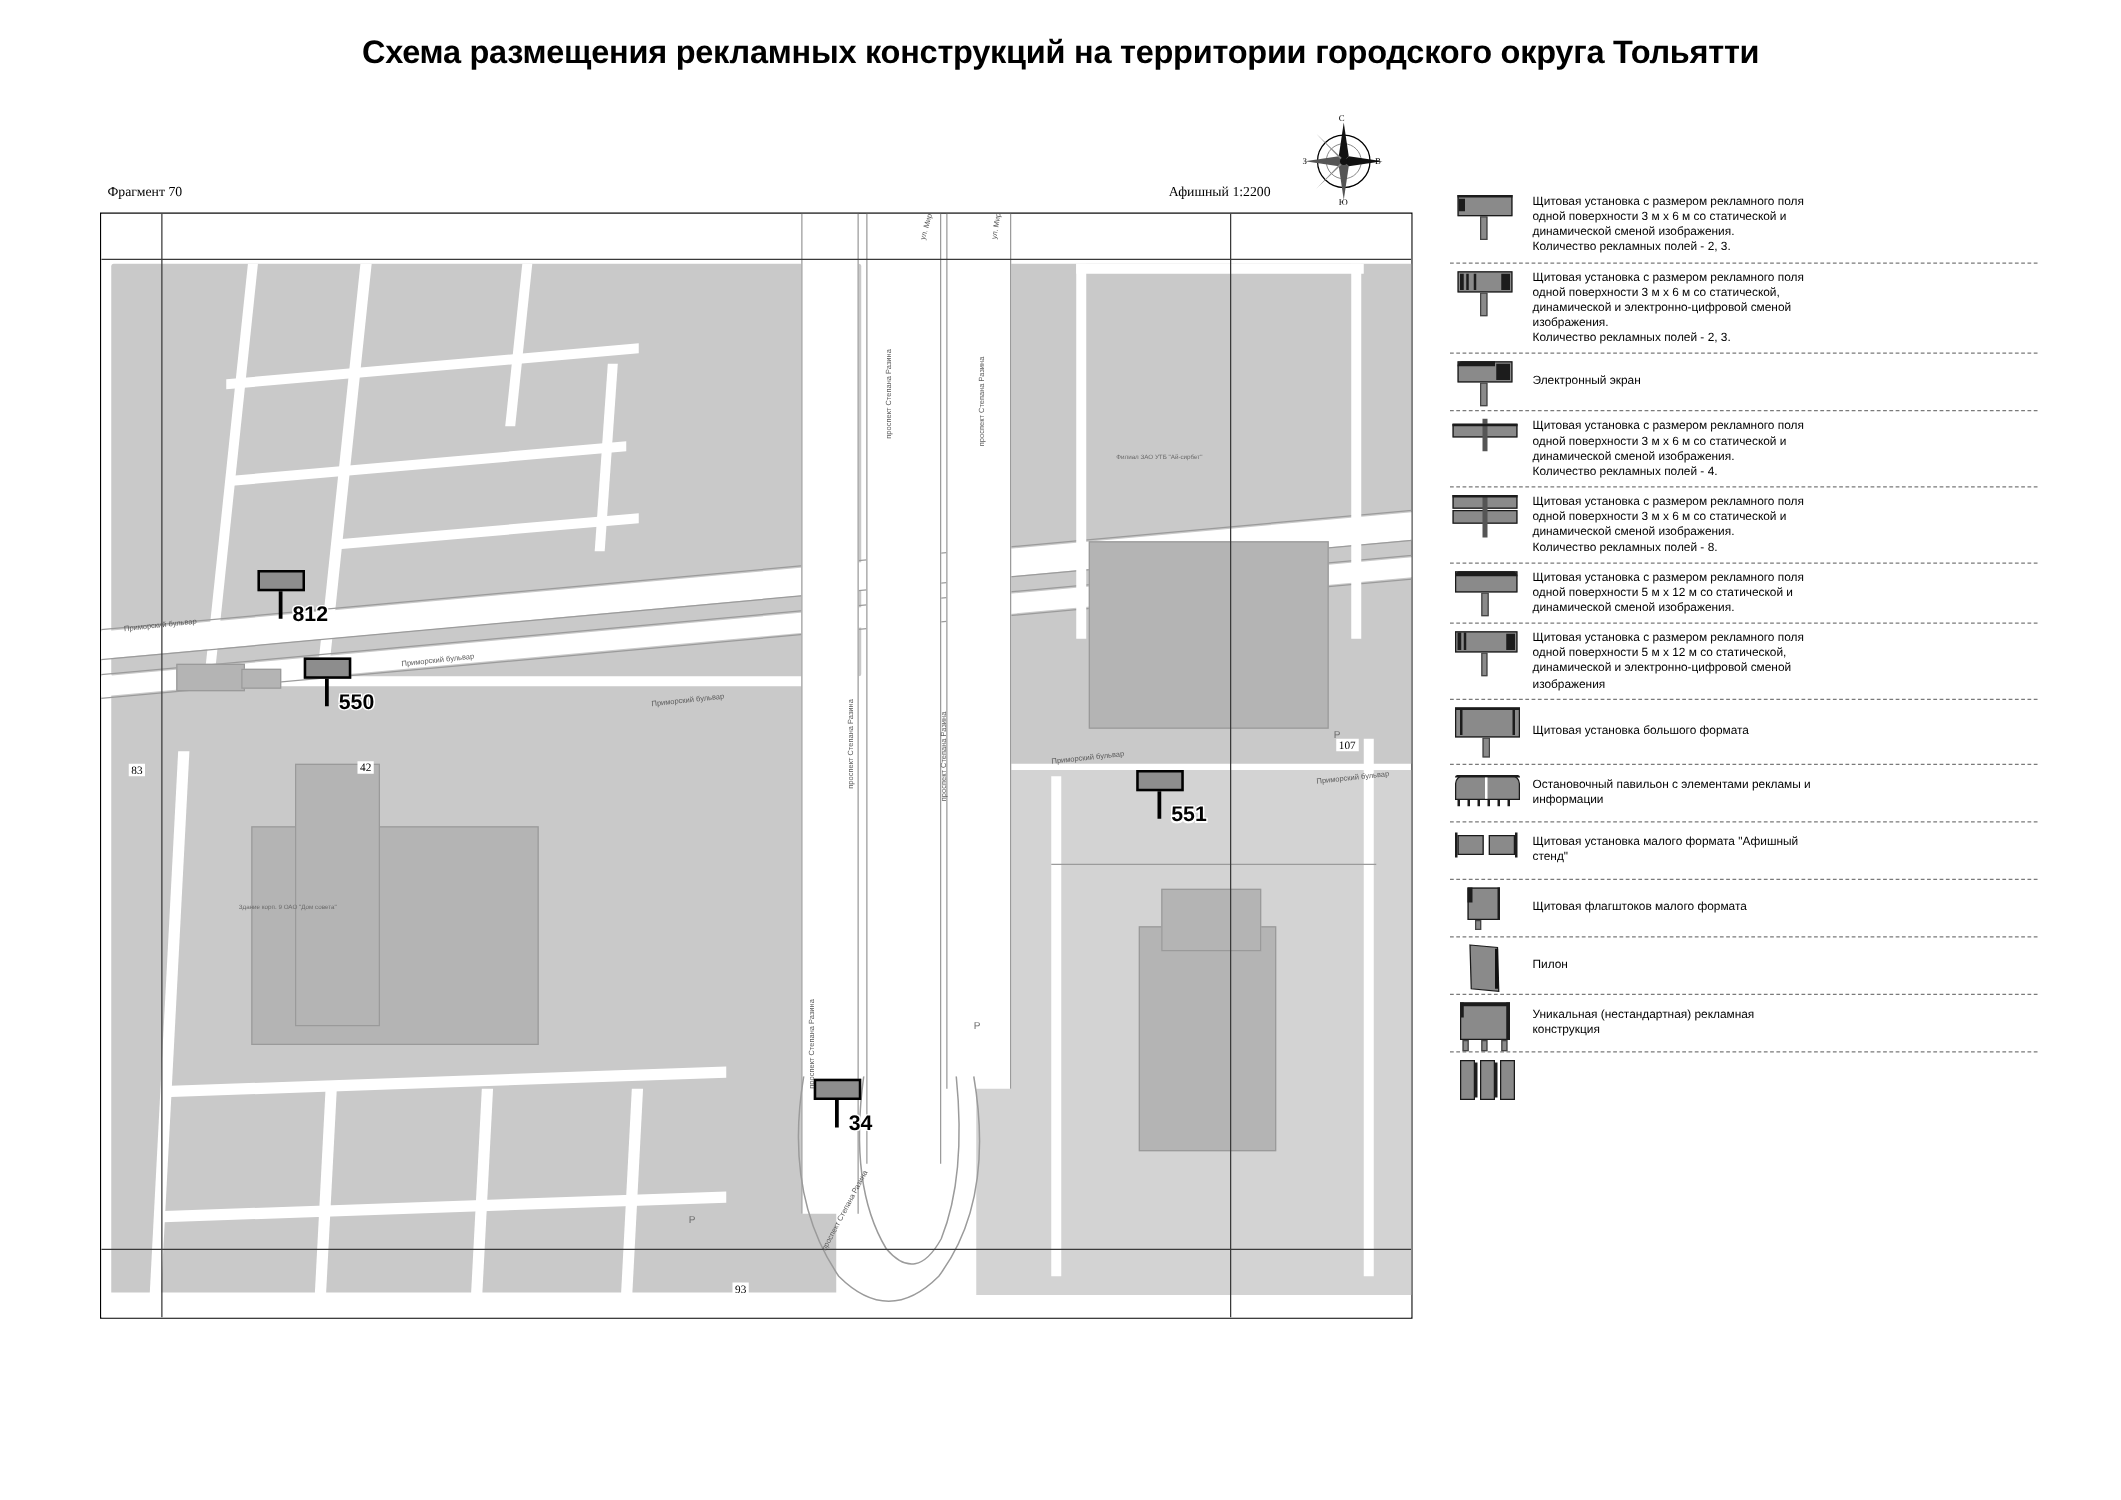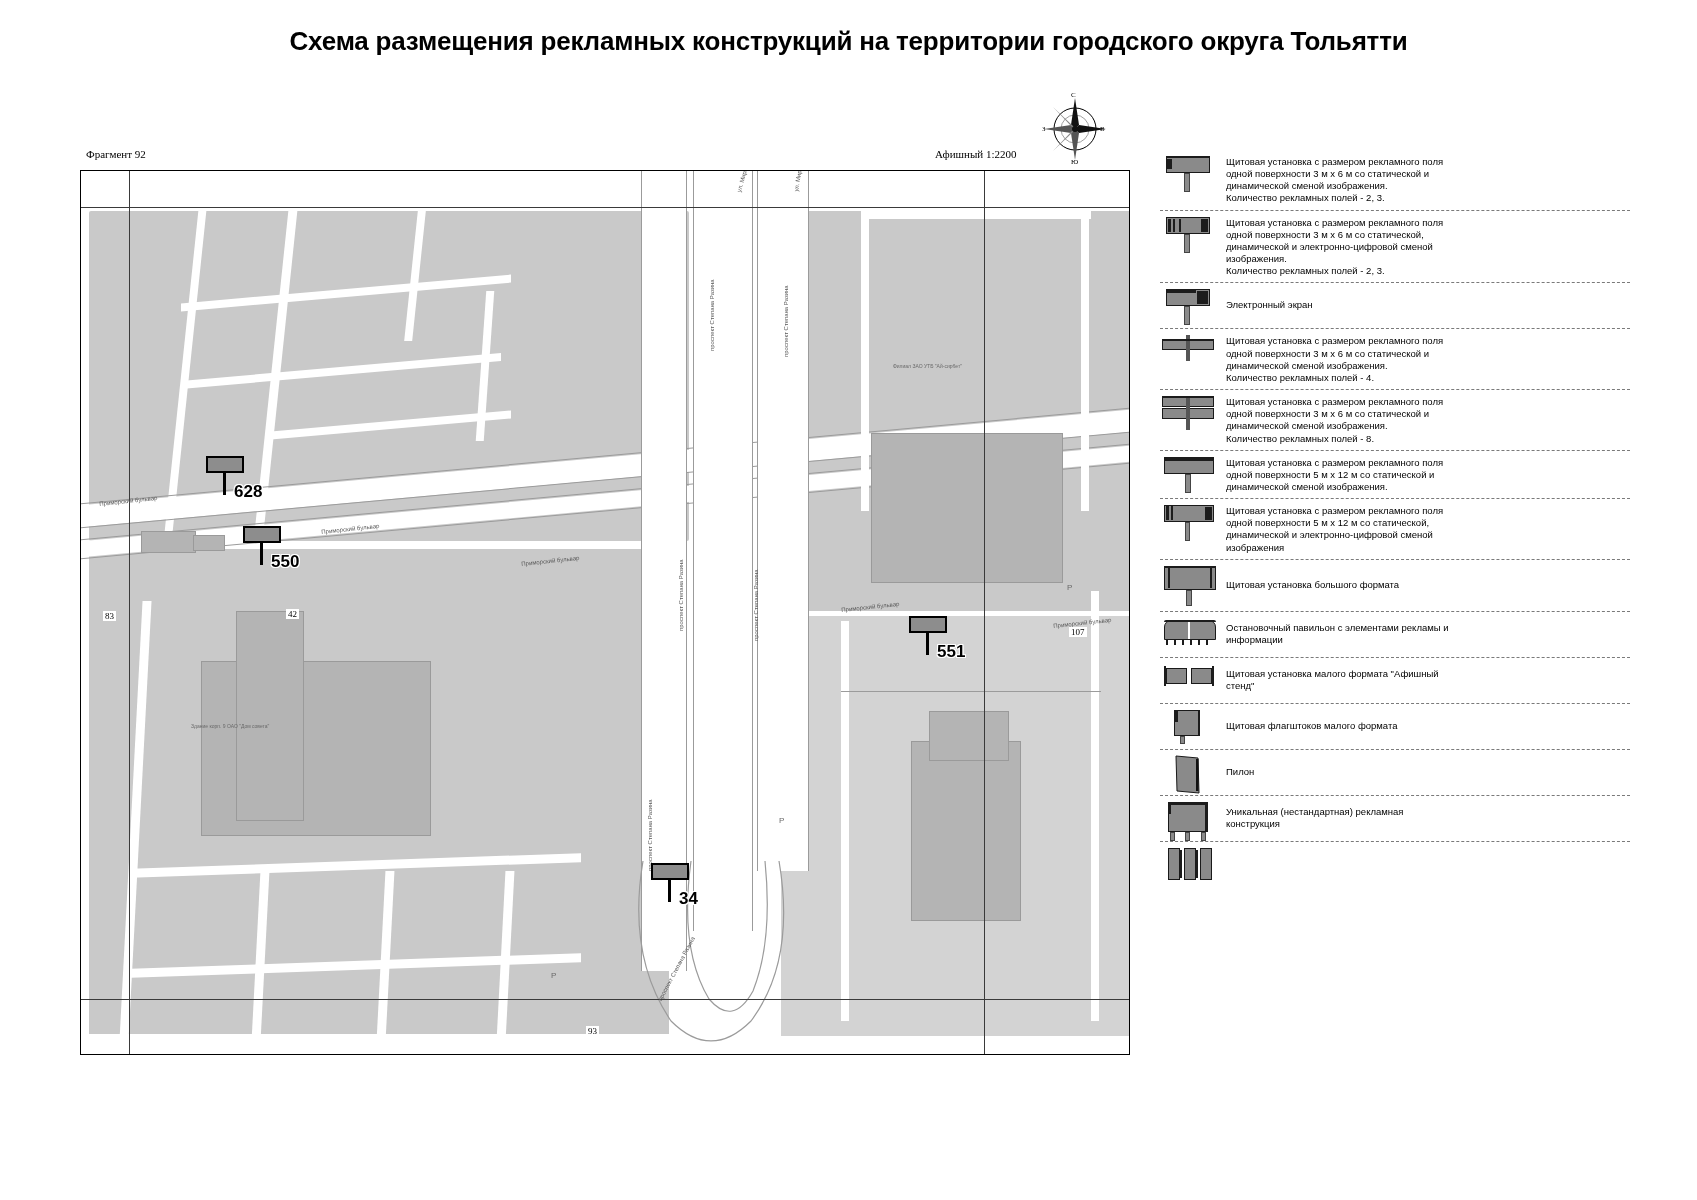--- a/index.html
+++ b/index.html
@@ -140,21 +140,21 @@
     <polygon points="13,59 33,40 35,37 32,39" fill="#888"></polygon>
     <polygon points="57,59 38,40 35,37 37,39" fill="#888"></polygon>
     <circle cx="35" cy="37" r="3" fill="#111"></circle>
   </svg>
   <span class="lbl n">С</span>
   <span class="lbl s">Ю</span>
   <span class="lbl w">З</span>
   <span class="lbl e">В</span>
 </div>
 
-<div id="frag-label">Фрагмент 92</div>
+<div id="frag-label">Фрагмент 70</div>
 <div id="scale-label">Афишный 1:2200</div>
 
 <div id="map-frame">
   <div id="map-canvas">
 
     <div class="blockA" style="left:0;top:0;width:1050px;height:885px;background:#ffffff;"></div>
 
     <div class="blockA" style="left:8px;top:40px;width:600px;height:330px;border-radius:2px;"></div>
     <div class="blockA" style="left:8px;top:378px;width:580px;height:485px;"></div>
     <div class="blockA" style="left:700px;top:40px;width:350px;height:400px;"></div>
@@ -240,26 +240,26 @@
 корп. 9
 ОАО "Дом совета"</div>
 
     <div class="poi" style="left:986px;top:412px;font-size:8px;">P</div>
     <div class="poi" style="left:698px;top:645px;font-size:8px;">P</div>
     <div class="poi" style="left:470px;top:800px;font-size:8px;">P</div>
 
     <div class="gridnum" style="left:22px;top:440px;">83</div>
     <div class="gridnum" style="left:205px;top:438px;">42</div>
     <div class="gridnum" style="left:505px;top:855px;">93</div>
-    <div class="gridnum" style="left:988px;top:456px;">107</div>
+    <div class="gridnum" style="left:988px;top:420px;">107</div>
 
     <div class="marker" style="left:125px;top:285px;">
       <div class="board"></div>
       <div class="mast"></div>
-      <div class="mnum">628</div>
+      <div class="mnum">812</div>
     </div>
 
     <div class="marker" style="left:162px;top:355px;">
       <div class="board"></div>
       <div class="mast"></div>
       <div class="mnum">550</div>
     </div>
 
     <div class="marker" style="left:828px;top:445px;">
       <div class="board"></div>

